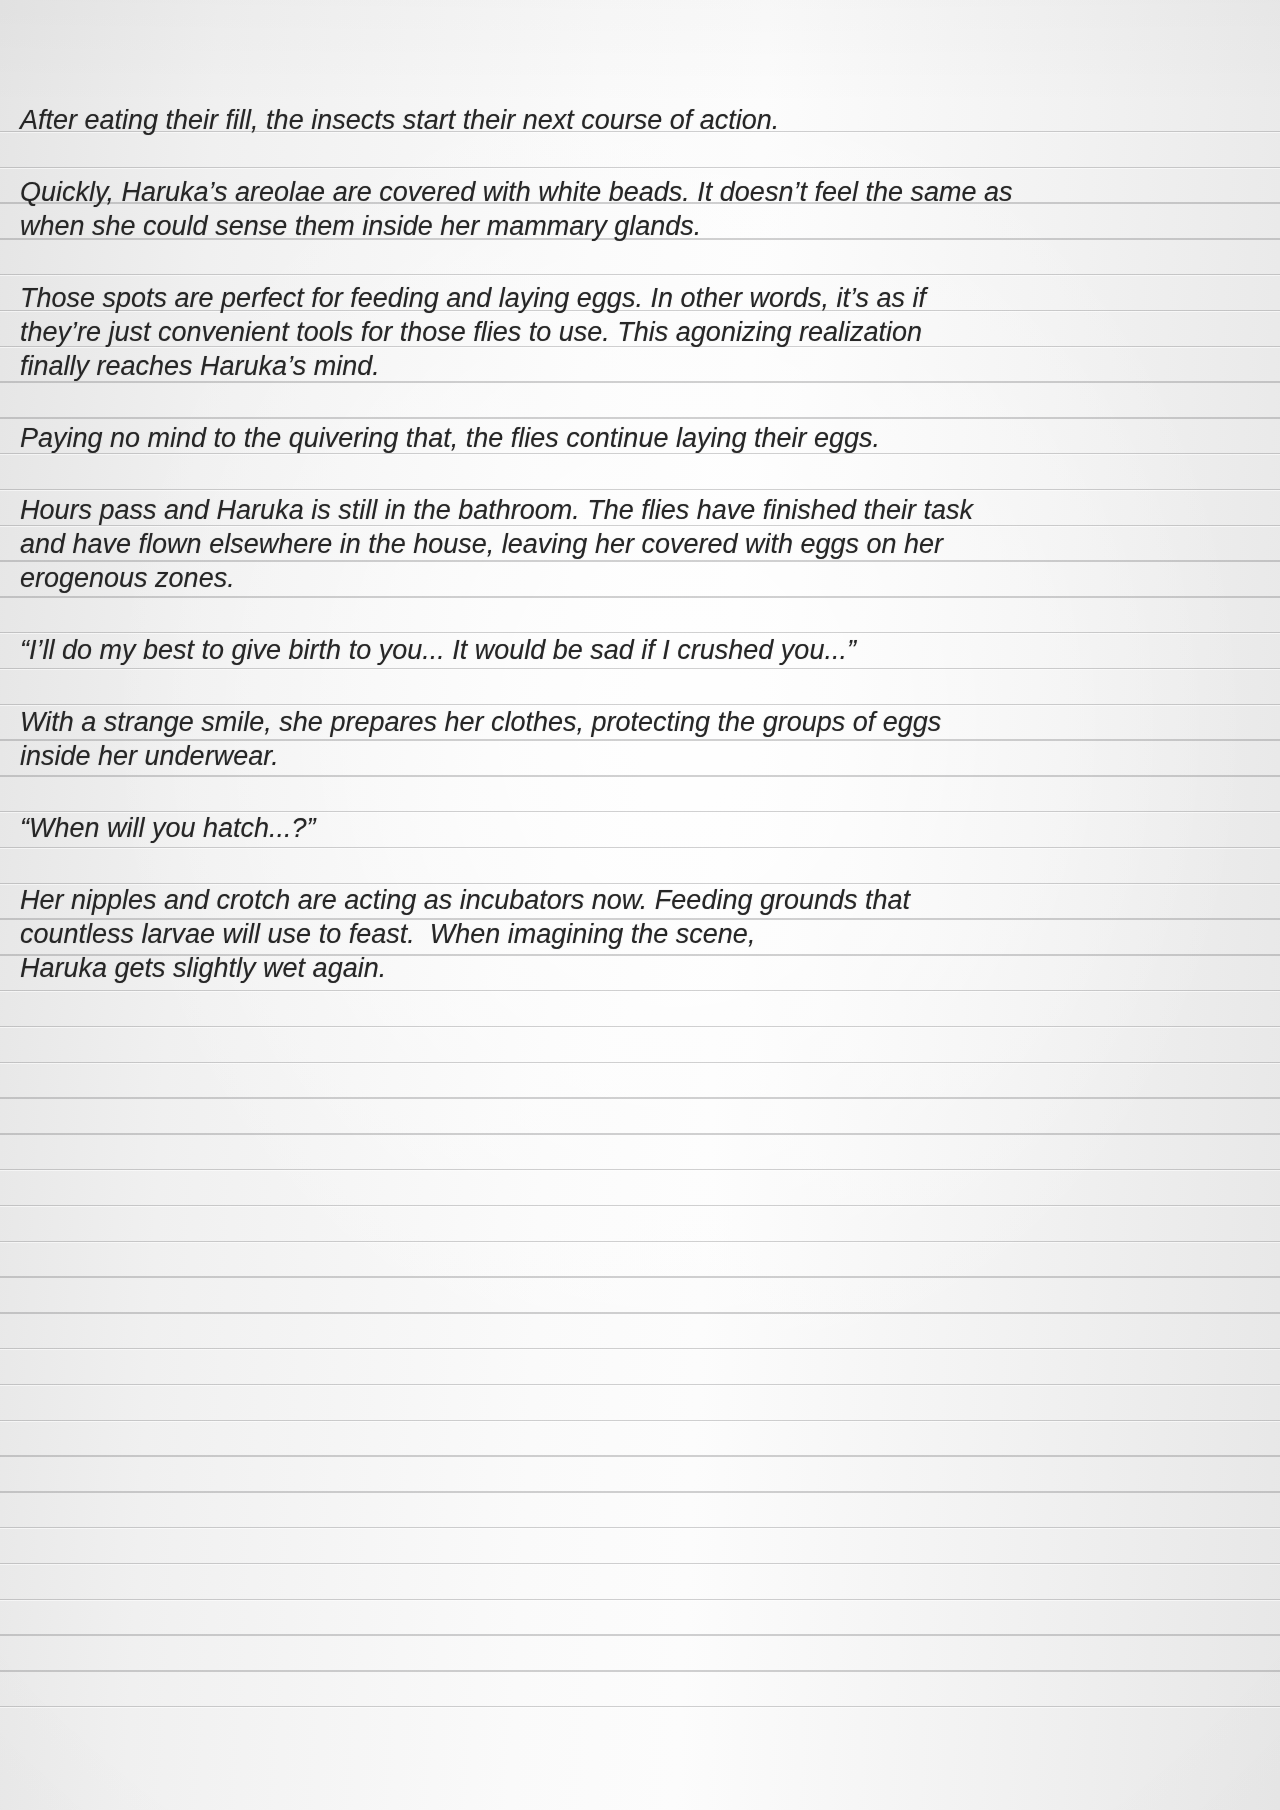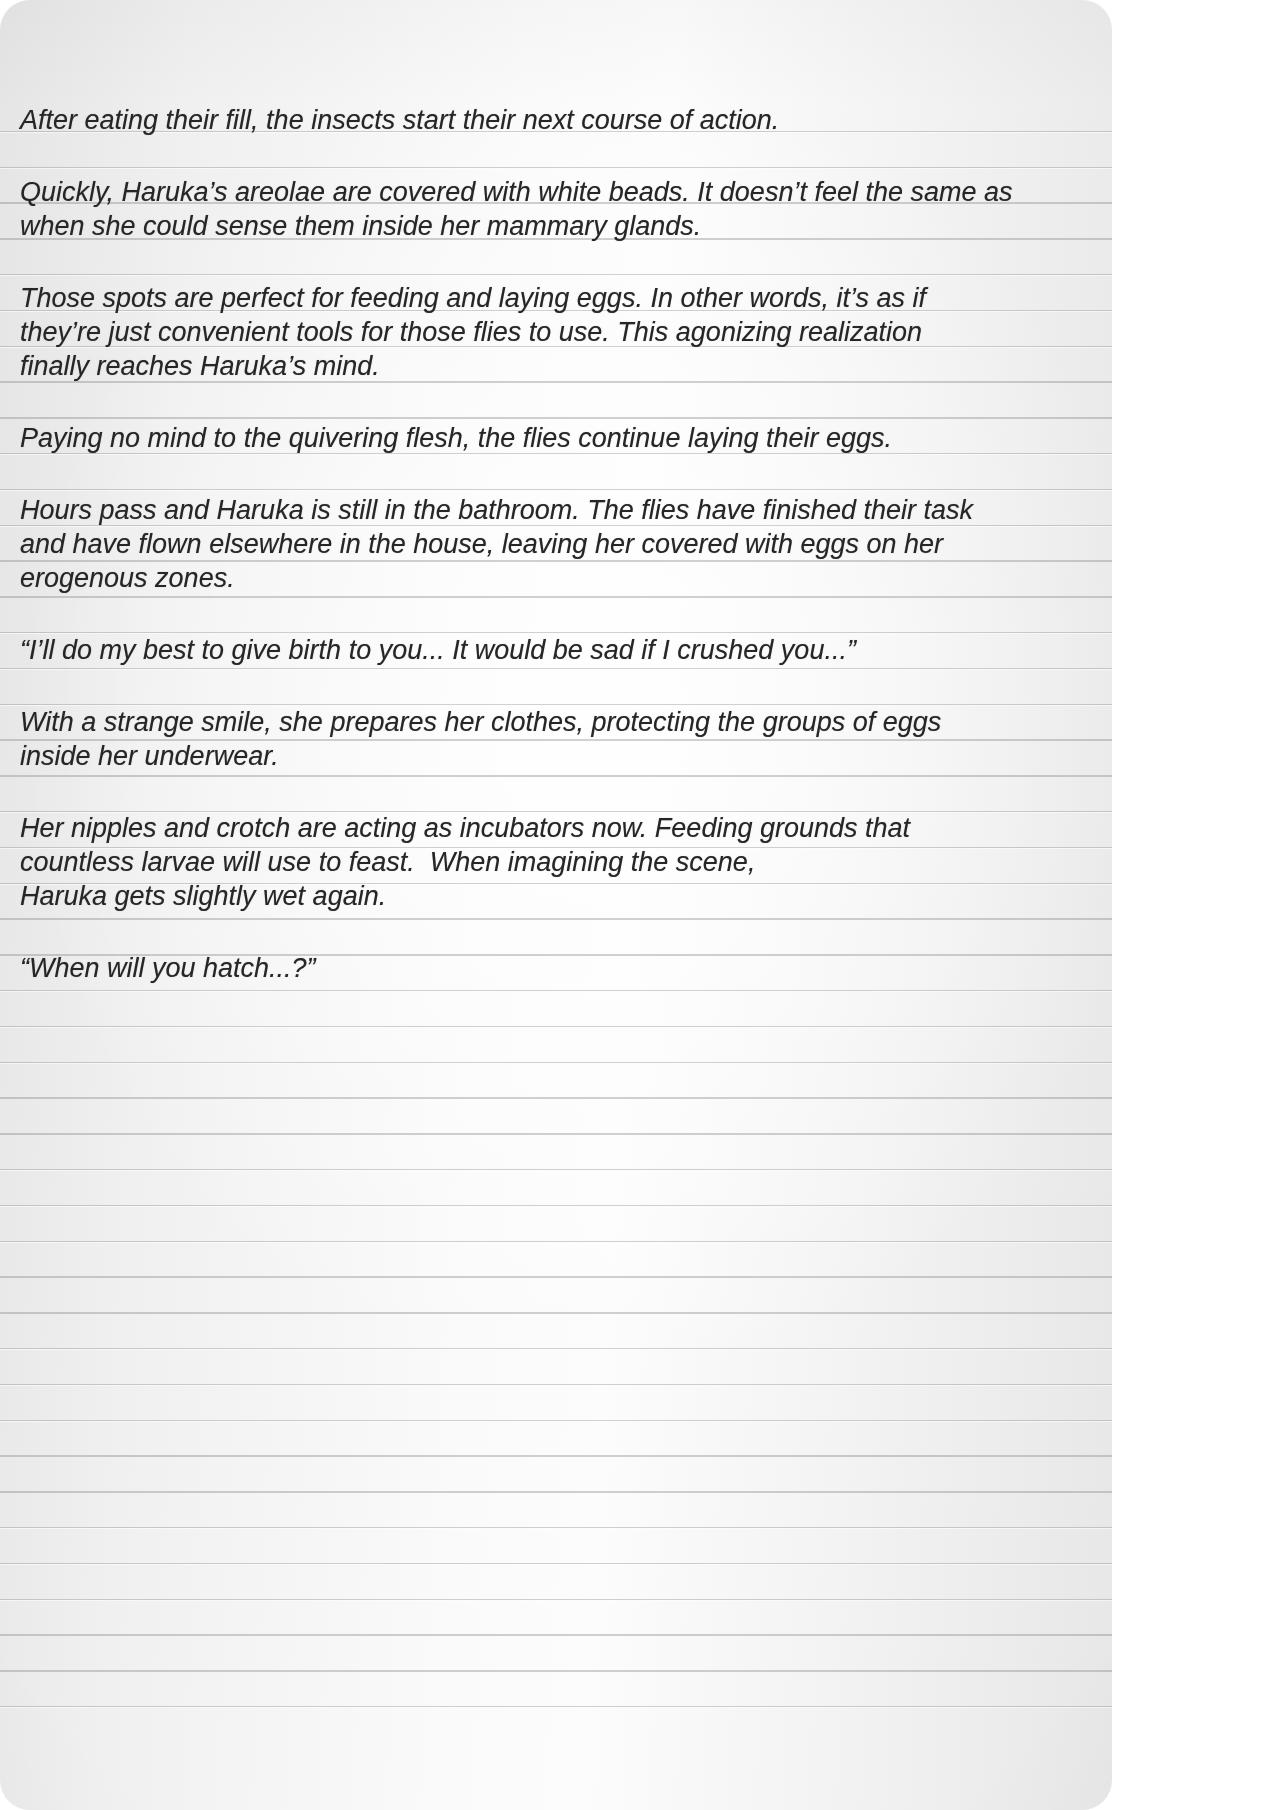--- a/index.html
+++ b/index.html
@@ -8,27 +8,26 @@
     background: #ffffff;
   }
   body {
     width: 1280px;
     height: 1810px;
     overflow: hidden;
     font-family: "Liberation Sans", sans-serif;
   }
   .page {
     position: relative;
-    width: 1112px;
+    width: 1280px;
     height: 1810px;
     background:
       radial-gradient(ellipse 820px 980px at 53% 40%, rgba(255,255,255,0.85) 0%, rgba(255,255,255,0) 70%),
       linear-gradient(93deg, #e5e5e5 0%, #f0f0f0 16%, #fafafa 44%, #fcfcfc 56%, #f2f2f2 78%, #e7e7e7 100%);
     overflow: hidden;
-    border-radius: 30px;
   }
   
   .ruling {
     position: absolute;
     left: 0;
     right: 0;
     top: 97px;
     height: 1642px;
     background: repeating-linear-gradient(
       to bottom,
@@ -75,25 +74,25 @@
   <div class="ruling"></div>
   <div class="vignette"></div>
 
   <div class="content">
     <p>After eating their fill, the insects start their next course of action.</p>
     <p>Quickly, Haruka’s areolae are covered with white beads. It doesn’t feel the same as
 when she could sense them inside her mammary glands.</p>
     <p>Those spots are perfect for feeding and laying eggs. In other words, it’s as if
 they’re just convenient tools for those flies to use. This agonizing realization
 finally reaches Haruka’s mind.</p>
-    <p>Paying no mind to the quivering flesh, the flies continue laying their eggs.</p>
+    <p>Paying no mind to the quivering that, the flies continue laying their eggs.</p>
     <p>Hours pass and Haruka is still in the bathroom. The flies have finished their task
 and have flown elsewhere in the house, leaving her covered with eggs on her
 erogenous zones.</p>
     <p>“I’ll do my best to give birth to you... It would be sad if I crushed you...”</p>
     <p>With a strange smile, she prepares her clothes, protecting the groups of eggs
 inside her underwear.</p>
+    <p>“When will you hatch...?”</p>
     <p>Her nipples and crotch are acting as incubators now. Feeding grounds that
 countless larvae will use to feast.  When imagining the scene,
 Haruka gets slightly wet again.</p>
-    <p>“When will you hatch...?”</p>
   </div>
 </div>
 
 </body></html>

